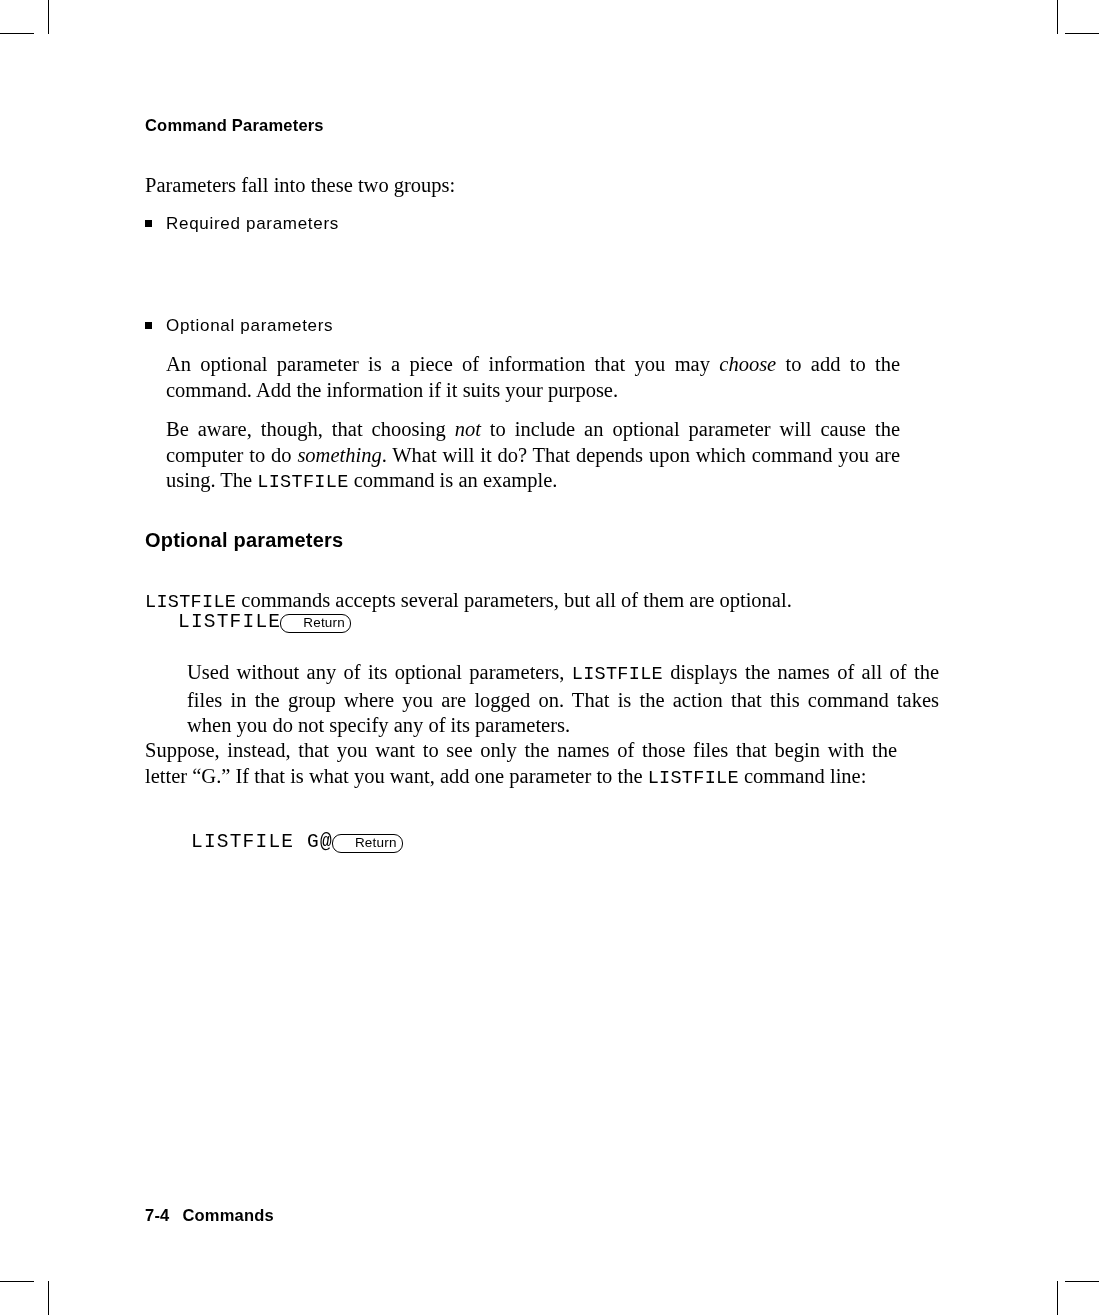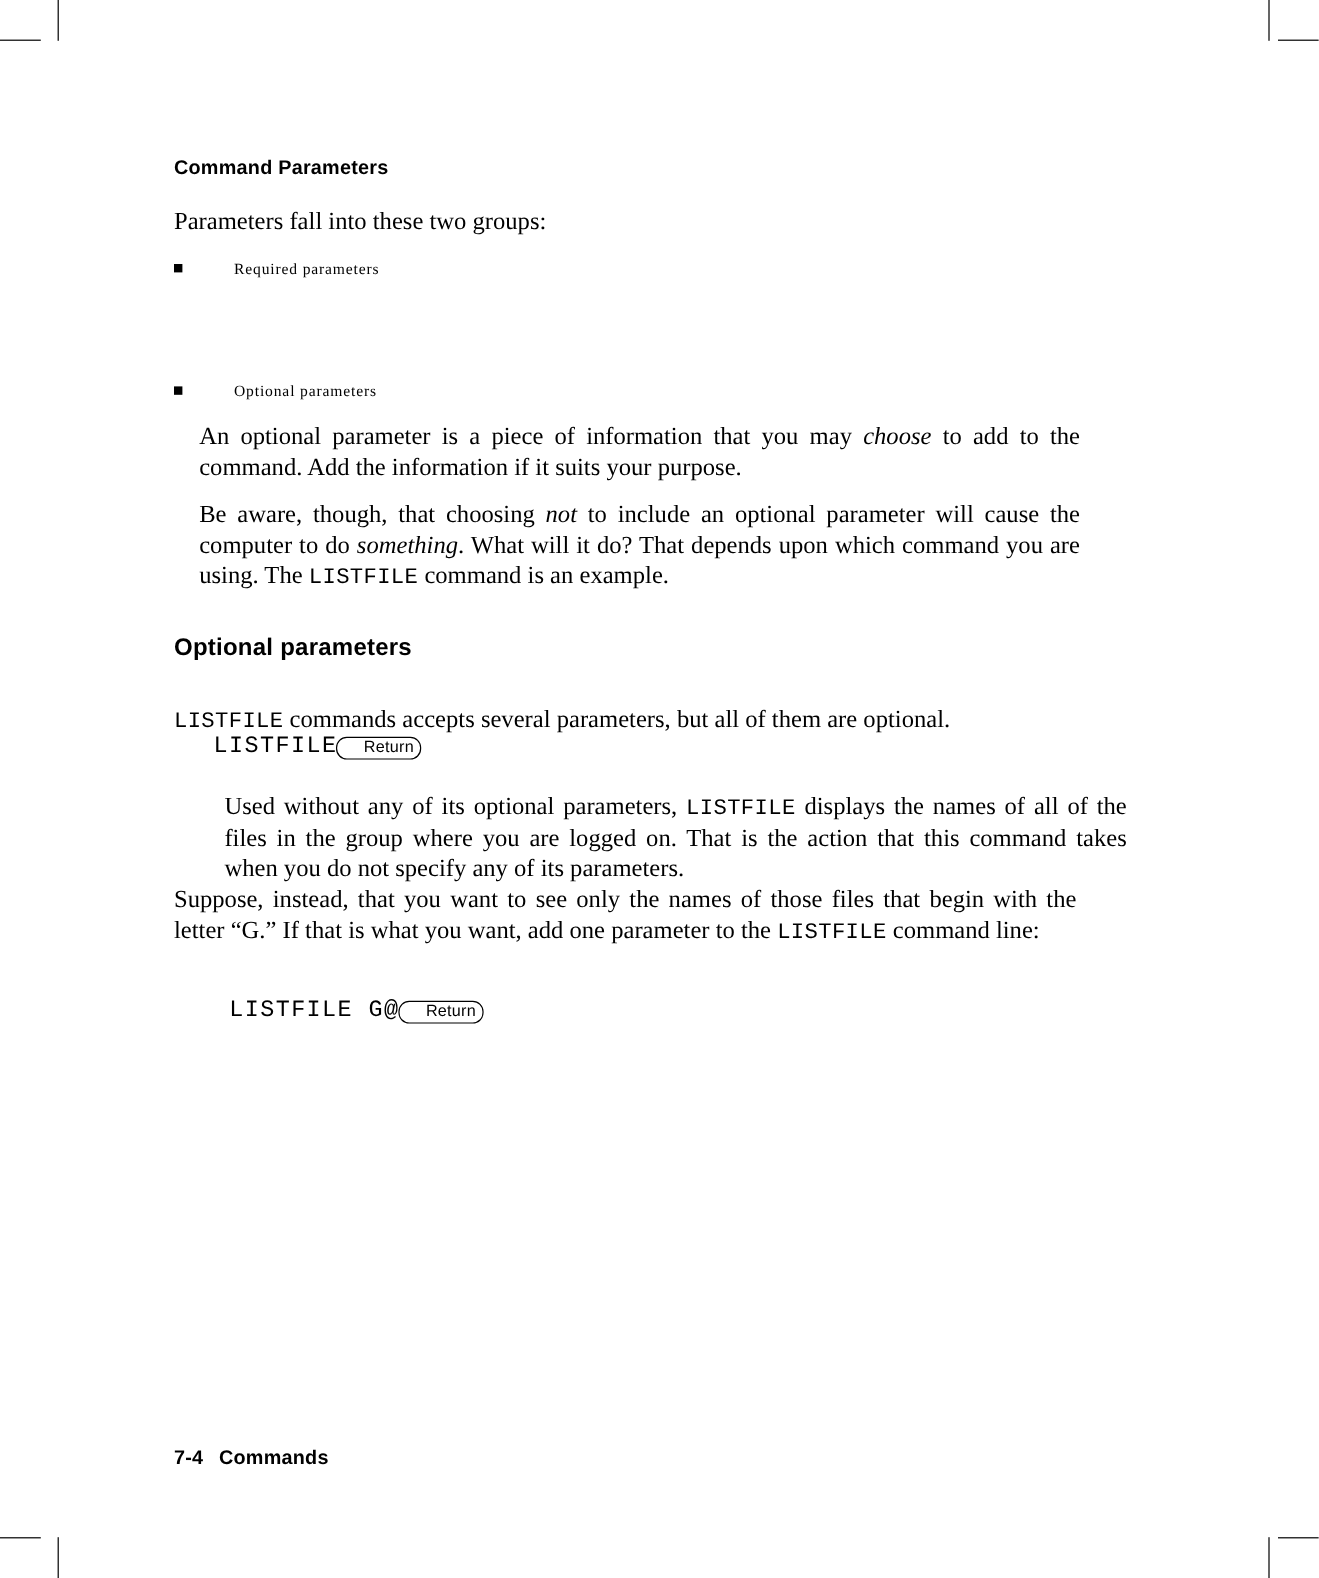--- a/index.html
+++ b/index.html
@@ -63,25 +63,24 @@
   }
   .bullet-mark {
     position: absolute;
     left: 0;
     top: 9px;
     width: 7px;
     height: 7px;
     background: #000000;
   }
   .bullet-label {
-    font-family: Liberation Serif, serif;
-    font-size: 13px;
+    font-family: Liberation Sans, sans-serif;
+    font-size: 17px;
     line-height: 25.5px;
     letter-spacing: 0.7px;
-    margin-left: 29px;
   }
 
   .mono {
     font-family: "Liberation Mono", monospace;
     font-size: 18.5px;
     letter-spacing: 0.3px;
   }
 
   em.it { font-style: italic; }
 
@@ -127,21 +126,21 @@
 <div class="crop h" style="left:0; top:33px;"></div>
 <div class="crop v" style="left:1057px; top:0;"></div>
 <div class="crop h" style="left:1065px; top:33px;"></div>
 <div class="crop v" style="left:48px; top:1281px;"></div>
 <div class="crop h" style="left:0; top:1281px;"></div>
 <div class="crop v" style="left:1057px; top:1281px;"></div>
 <div class="crop h" style="left:1065px; top:1281px;"></div>
 
 <div class="page">
 
-  <div style="position:absolute; left:0; top:131px;">
+  <div style="position:absolute; left:0; top:116px;">
     <h3 class="sec-head">Command Parameters</h3>
   </div>
 
   <div style="position:absolute; left:0; top:173px; width:755px;">
     <p class="body" style="text-align:left;">Parameters fall into these two groups:</p>
   </div>
 
   <div style="position:absolute; left:0; top:211px; width:755px;">
     <div class="bullet-row">
       <span class="bullet-mark"></span>

